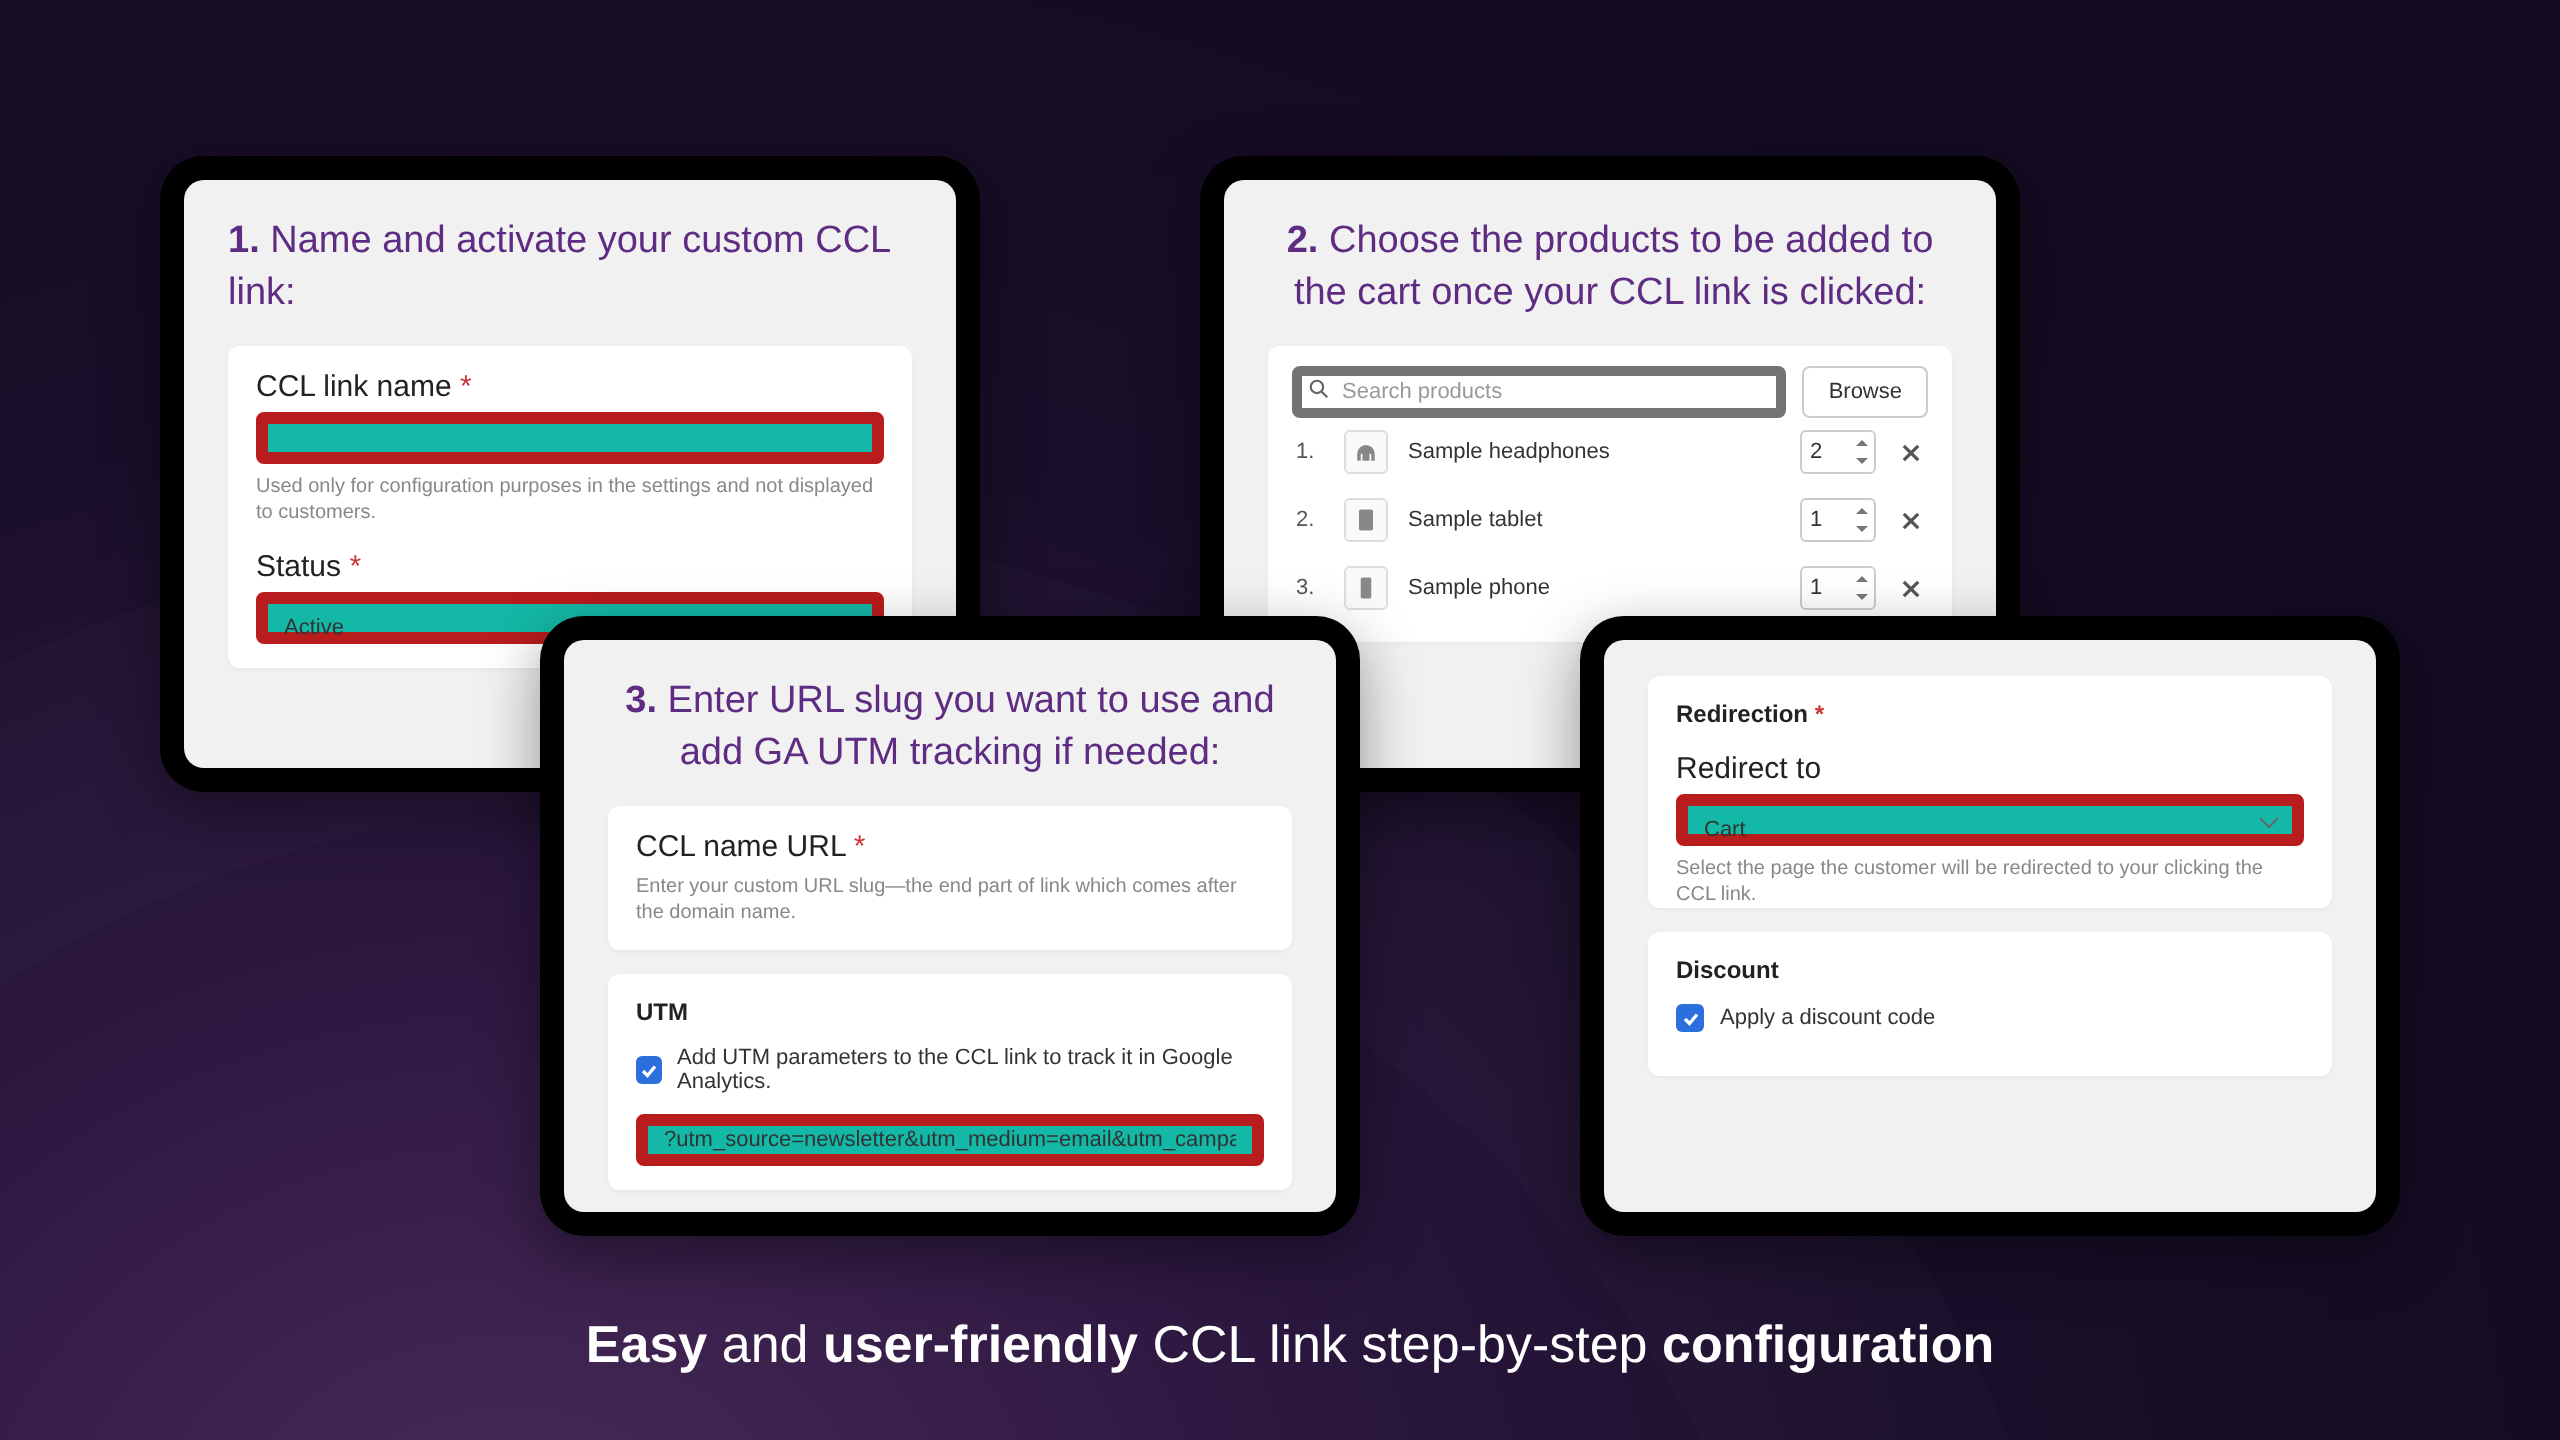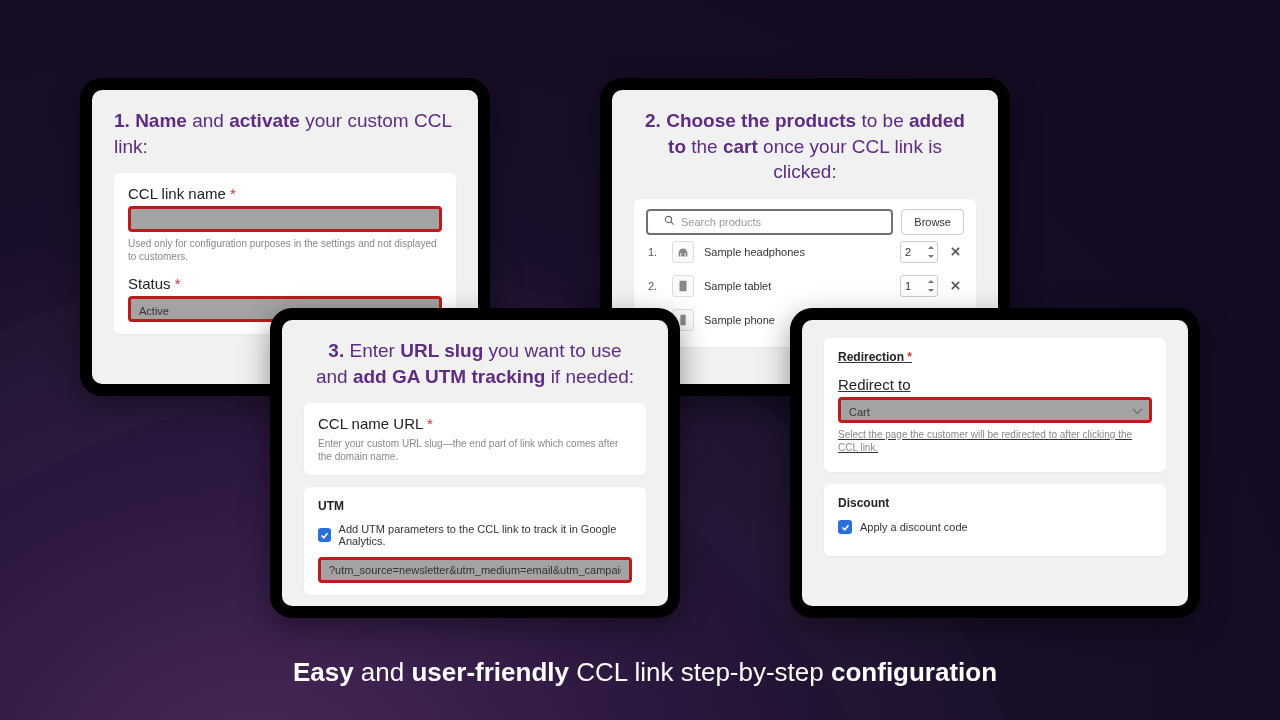--- a/index.html
+++ b/index.html
@@ -35,64 +35,64 @@
   }
 
   .heading {
     color: #5e2c82;
     font-size: 19px;
     font-weight: 400;
     line-height: 1.35;
     margin-bottom: 14px;
   }
   .heading .num { font-weight: 700; }
-  .heading strong { font-weight: 700; }
+  .heading strong { font-weight: 400; }
   .heading.center { text-align: center; padding: 0 8px; }
 
   .panel {
     background: #fff;
     border-radius: 6px;
     padding: 12px 14px;
     font-size: 11px;
     color: #333;
     box-shadow: 0 1px 2px rgba(0,0,0,0.04);
     margin-bottom: 12px;
   }
   .lbl { font-size: 15px; color: #222; margin-bottom: 4px; display:block; }
   .req::after { content: " *"; color: #c33; }
   .helper { font-size: 10px; color: #888; margin-top: 5px; line-height:1.3; }
 
   .input, .select {
     width: 100%;
-    border: 3px solid #b91c1c;
+    border: 6px solid #b91c1c;
     border-radius: 4px;
     height: 26px;
     padding: 0 8px;
     font-size: 11px;
-    background: #a3a3a3;
+    background: #14b8a6;
     color:#333;
   }
   .select { position: relative; }
   .select::after {
     content: "";
     position: absolute;
     right: 8px; top: 50%;
     width: 6px; height: 6px;
     border-right: 1px solid #666;
     border-bottom: 1px solid #666;
     transform: translateY(-60%) rotate(45deg);
     pointer-events:none;
   }
   .select .val { line-height: 24px; display:inline-block; }
 
   
   .searchrow { display:flex; gap:8px; }
   .searchbox {
     flex:1; display:flex; align-items:center;
-    border:2px solid #737373; border-radius:4px; height:26px; padding:0 16px;
+    border:5px solid #737373; border-radius:4px; height:26px; padding:0 3px;
     background:#fff;
   }
   .searchbox svg { width:11px; height:11px; margin-right:6px; fill:none; stroke:#666; stroke-width:1.6; }
   .searchbox .ph { color:#999; font-size:11px; }
   .browse-btn {
     border:1px solid #ccc; border-radius:4px; height:26px; padding:0 12px;
     background:#fff; font-size:11px; color:#333; display:flex; align-items:center;
   }
 
   .prod-row {
@@ -276,28 +276,28 @@
           <span>Add UTM parameters to the CCL link to track it in Google Analytics.</span>
         </div>
         <input class="input" value="?utm_source=newsletter&amp;utm_medium=email&amp;utm_campaign=bf_cm_2023" style="">
         
       </div>
     </div>
   </div>
 
   <div class="tablet" style="left:790px; top:308px; width:410px; height:310px;">
     <div class="screen">
-      <div class="panel" style="padding-bottom:18px;text-decoration:underline;">
+      <div class="panel" style="padding-bottom:0;">
         <div class="lbl req" style="font-weight:600; font-size:12px;">Redirection</div>
         <div style="height:8px"></div>
         <label class="lbl">Redirect to</label>
         <div class="select">
           <span class="val">Cart</span>
         </div>
-        <div class="helper">Select the page the customer will be redirected to after clicking the CCL link.</div>
+        <div class="helper">Select the page the customer will be redirected to your clicking the CCL link.</div>
       </div>
       <div class="panel">
         <div class="sect-title">Discount</div>
         <div class="chkrow">
           <div class="chk">
             <svg viewBox="0 0 12 12">
                 <polyline points="2,6 5,9 10,3"></polyline>
               </svg>
           </div>
           <span>Apply a discount code</span>

